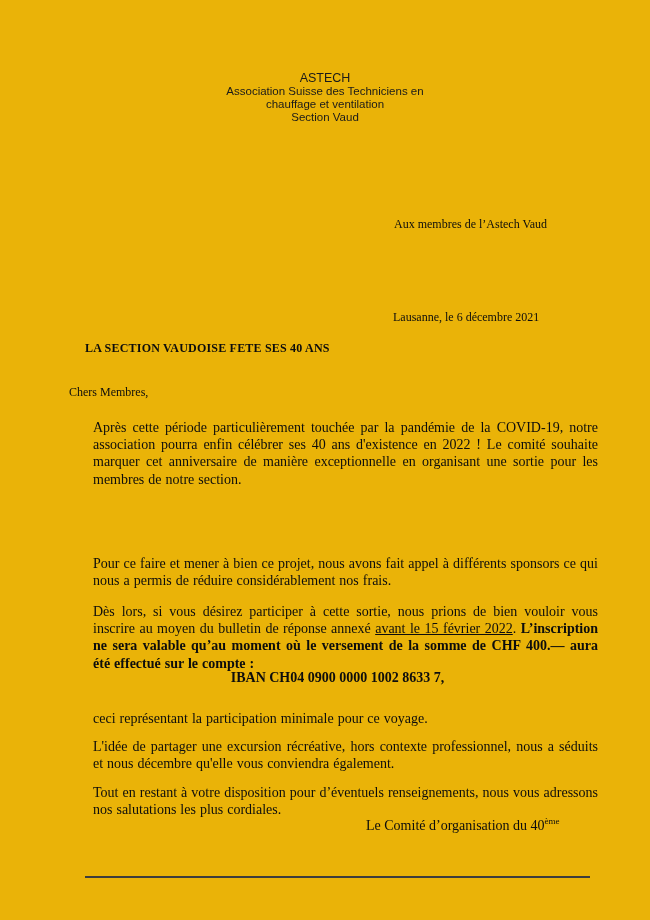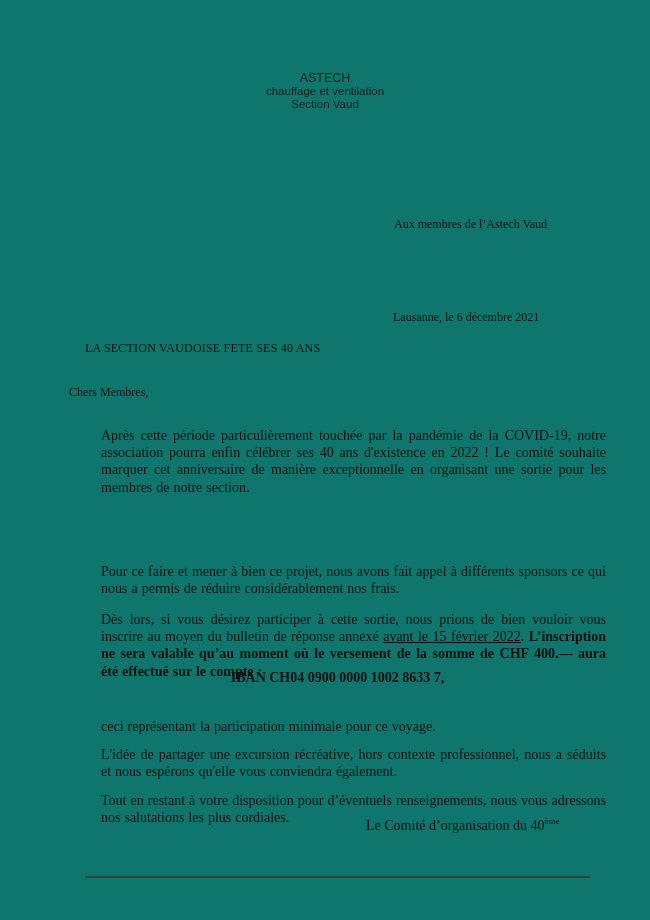--- a/index.html
+++ b/index.html
@@ -4,21 +4,21 @@
 <style>
   html, body {
     margin: 0;
     padding: 0;
     background: #ffffff;
   }
   .page {
     position: relative;
     width: 650px;
     height: 920px;
-    background: #0f766e;
+    background: #eab308;
     overflow: hidden;
     color: #0d0d0d;
     font-family: "Liberation Serif", "DejaVu Serif", serif;
   }
   
   .letterhead {
     position: absolute;
     top: 72px;
     left: 0;
     width: 100%;
@@ -35,28 +35,28 @@
   .serif-line {
     position: absolute;
     font-size: 12px;
     line-height: 17px;
     white-space: nowrap;
   }
   .para {
     position: absolute;
     left: 85px;
     width: 505px;
-    margin: 16px;
+    margin: 8px;
     font-size: 14px;
     line-height: 17.2px;
     text-align: justify;
     word-spacing: 0.5px;
   }
   .subject {
-    font-weight: normal;
+    font-weight: bold;
     letter-spacing: 0.2px;
   }
   .u { text-decoration: underline; }
   .b { font-weight: bold; }
   .iban {
     position: absolute;
     left: 85px;
     width: 505px;
     text-align: center;
     font-size: 14px;
@@ -84,20 +84,21 @@
     background: #3d3d3d;
   }
 </style>
 </head>
 <body>
 
 <div class="page">
 
   <div class="letterhead">
     <div class="lh-acronym">ASTECH</div>
+    <div>Association Suisse des Techniciens en</div>
     <div>chauffage et ventilation</div>
     <div>Section Vaud</div>
   </div>
 
   <div class="serif-line" style="left:394px; top:216px;">Aux membres de l’Astech Vaud</div>
 
   <div class="serif-line" style="left:393px; top:309px;">Lausanne, le 6 décembre 2021</div>
 
   <div class="serif-line subject" style="left:85px; top:340px;">LA SECTION VAUDOISE FETE SES 40 ANS</div>
 
@@ -107,21 +108,21 @@
 
 
   <p class="para" style="top:547px;">Pour ce faire et mener à bien ce projet, nous avons fait appel à différents sponsors ce qui nous a permis de réduire considérablement nos frais.</p>
 
   <p class="para" style="top:595px;"><span>Dès lors, si vous désirez participer à cette sortie, nous prions de bien vouloir vous inscrire au moyen du bulletin de réponse annexé </span><span class="u">avant le 15 février 2022</span><span>. </span><span class="b">L’inscription ne sera valable qu’au moment où le versement de la somme de CHF 400.— aura été effectué sur le compte :</span></p>
 
   <div class="iban" style="top:669px;">IBAN CH04 0900 0000 1002 8633 7,</div>
 
   <p class="para" style="top:702px;">ceci représentant la participation minimale pour ce voyage.</p>
 
-  <p class="para" style="top:730px;">L'idée de partager une excursion récréative, hors contexte professionnel, nous a séduits et nous espérons qu'elle vous conviendra également.</p>
+  <p class="para" style="top:730px;">L'idée de partager une excursion récréative, hors contexte professionnel, nous a séduits et nous décembre qu'elle vous conviendra également.</p>
 
   <p class="para" style="top:776px;">Tout en restant à votre disposition pour d’éventuels renseignements, nous vous adressons nos salutations les plus cordiales.</p>
 
   <div class="signature" style="top:817px;"><span>Le Comité d’organisation du 40</span><sup>ème</sup></div>
 
   <div class="footer-rule"></div>
 
 </div>
 
 </body></html>

